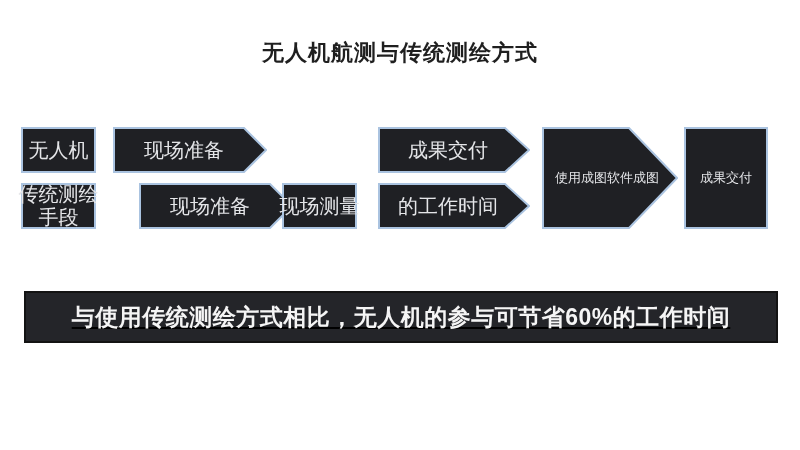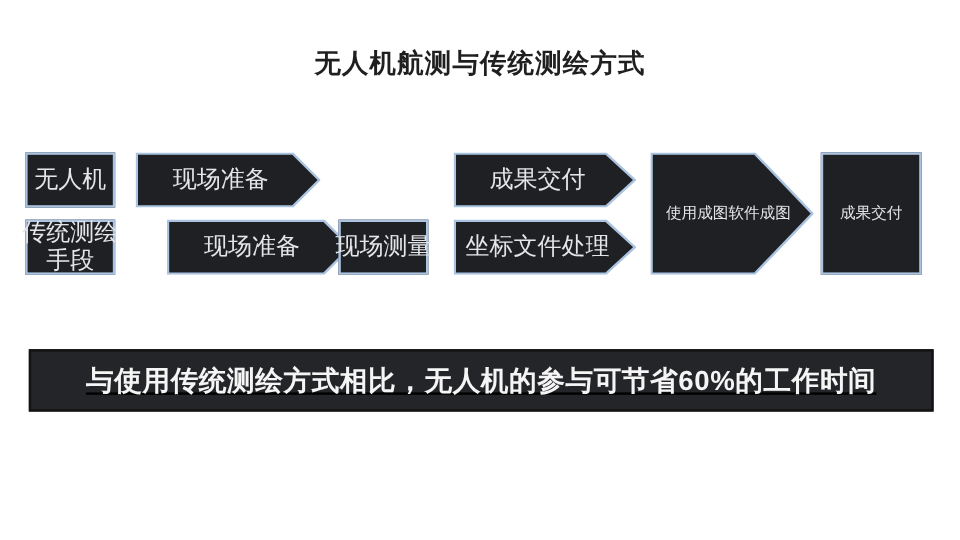--- a/index.html
+++ b/index.html
@@ -124,21 +124,21 @@
   </div>
 
   <div class="node rect n-sitesurv">
     <span class="node-label">现场测量</span>
   </div>
 
   <div class="node arrow n-coord">
     <svg class="arrow-svg" viewBox="0 0 152 46">
         <polygon points="1,1 127,1 151,23 127,45 1,45"></polygon>
       </svg>
-    <span class="node-label">坐标文件处理</span>
+    <span class="node-label">的工作时间</span>
   </div>
 
   <div class="node arrow big n-mapsoft">
     <svg class="arrow-svg" viewBox="0 0 136 102">
         <polygon points="1,1 87,1 135,51 87,101 1,101"></polygon>
       </svg>
     <span class="node-label">使用成图软件成图</span>
   </div>
 
   <div class="node rect big n-deliver">

